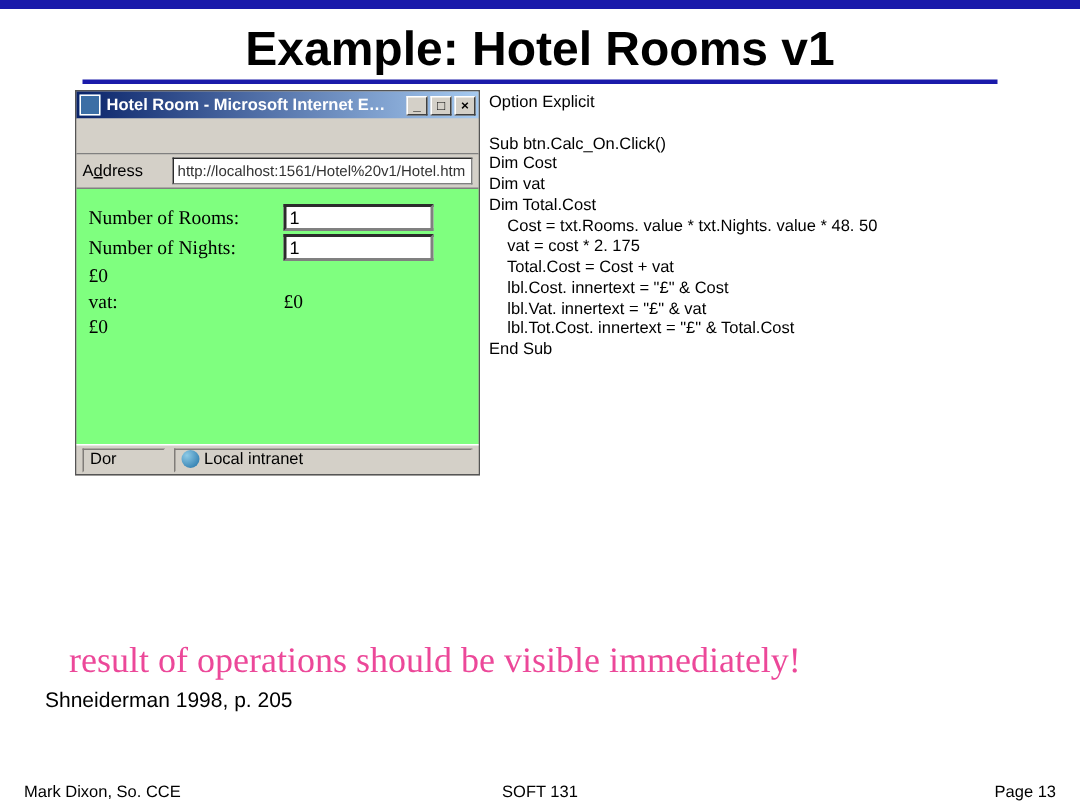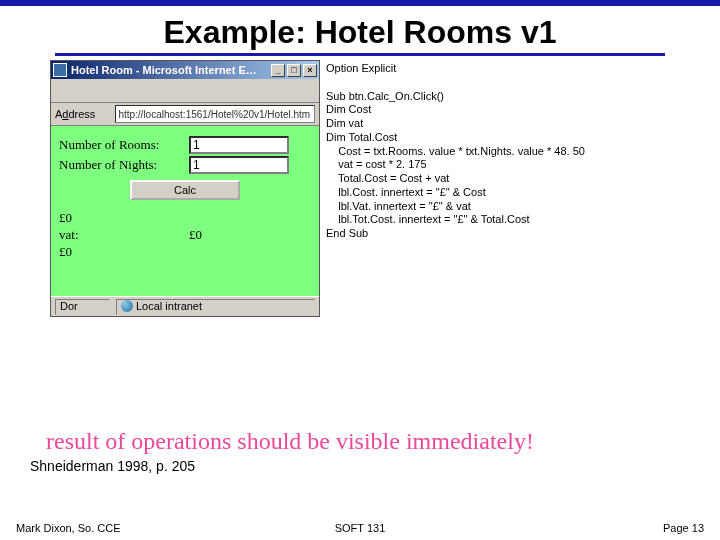--- a/index.html
+++ b/index.html
@@ -254,23 +254,20 @@
       </div>
     </div>
     <div class="ie-viewport">
       <div class="form-row">
         <span class="flabel">Number of Rooms:</span>
         <input class="text-input" value="1" style="">
       </div>
       <div class="form-row">
         <span class="flabel">Number of Nights:</span>
         <input class="text-input" value="1" style="">
-      </div>
-      <div class="calc-row">
-        <button class="calc-btn">Calc</button>
       </div>
       <div class="out-row">
         <span class="oval">£0</span>
       </div>
       <div class="out-row">
         <span class="olabel">vat:</span>
         <span class="oval">£0</span>
       </div>
       <div class="out-row">
         <span class="oval">£0</span>

